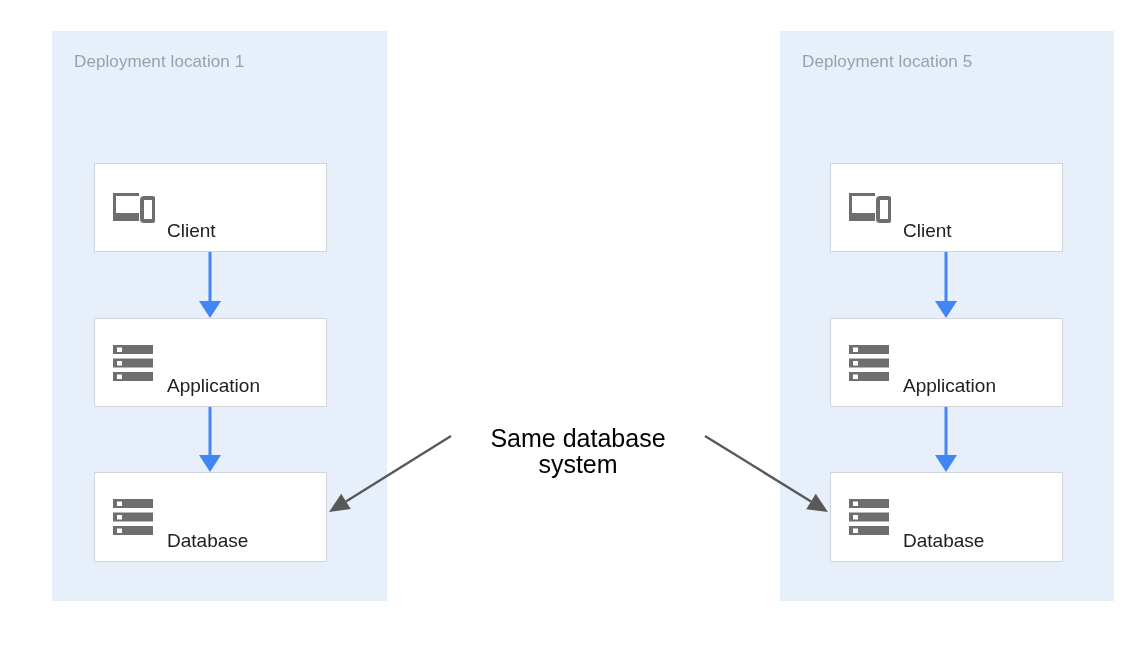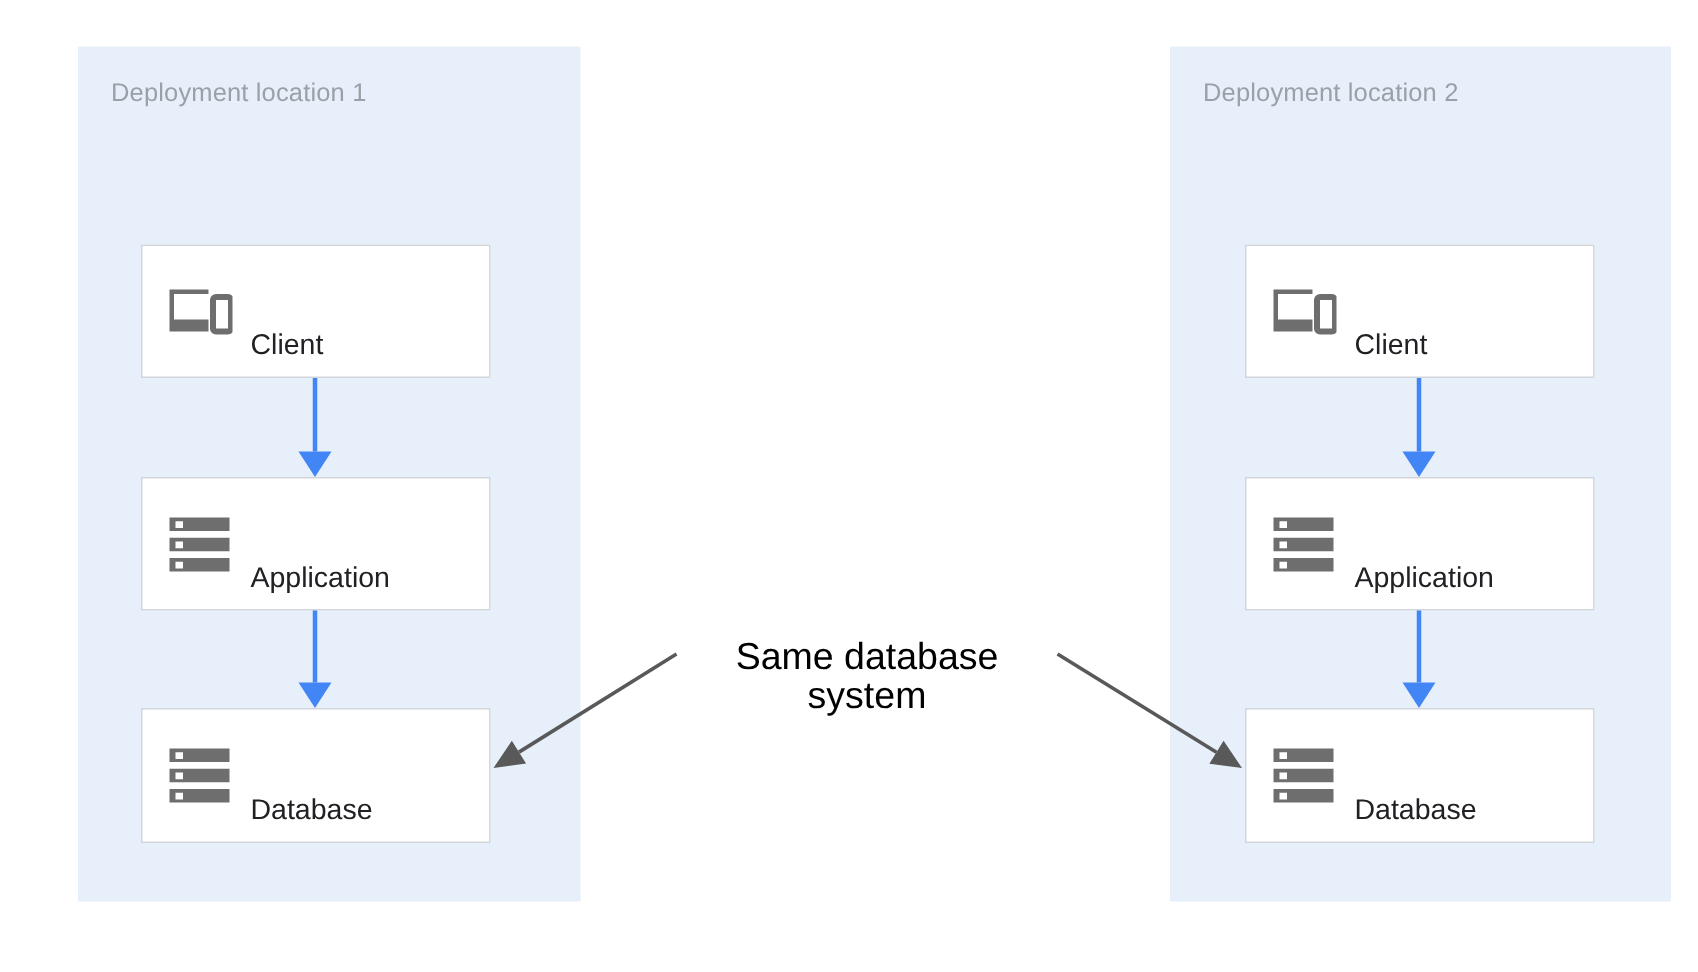--- a/index.html
+++ b/index.html
@@ -76,21 +76,21 @@
 </style>
 </head>
 <body style="width: 1132px; height: 648px; background: rgb(255, 255, 255);">
 
 <div id="canvas">
 
   <div class="zone" id="zone-1-box" style="left: 40px; top: 31px; width: 335px; height: 570px; background: rgb(231, 240, 250);"></div>
   <div class="zone-title" id="zone-1-title" style="left: 62px; top: 52px; color: rgb(154, 160, 166);">Deployment location 1</div>
 
   <div class="zone" id="zone-2-box" style="left: 768px; top: 31px; width: 334px; height: 570px; background: rgb(231, 240, 250);"></div>
-  <div class="zone-title" id="zone-2-title" style="left: 790px; top: 52px; color: rgb(154, 160, 166);">Deployment location 2</div>
+  <div class="zone-title" id="zone-2-title" style="left: 790px; top: 52px; color: rgb(154, 160, 166);">Deployment location 5</div>
 
   <div class="node" id="node-client-1" style="left: 82px; top: 163px; width: 233px; height: 89px; background: rgb(255, 255, 255); border-color: rgb(210, 214, 219);">
     <span class="node-icon">
       <svg width="44" height="34" viewBox="0 0 44 34" aria-hidden="true">
         <path d="M2 2 h26 v3 h-23 v17 h23 v3 h-26 z" fill="#6e6e6e"></path>
         <rect x="2" y="25" width="26" height="5" fill="#6e6e6e"></rect>
         <rect x="31" y="7" width="12" height="23" rx="2" fill="none" stroke="#6e6e6e" stroke-width="4"></rect>
       </svg>
     </span>
     <span class="node-label" style="color: rgb(32, 33, 36);">Client</span>

